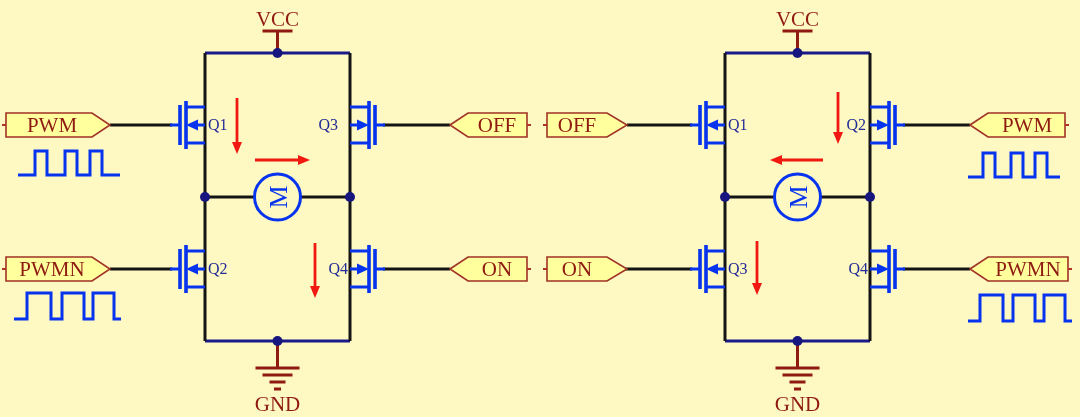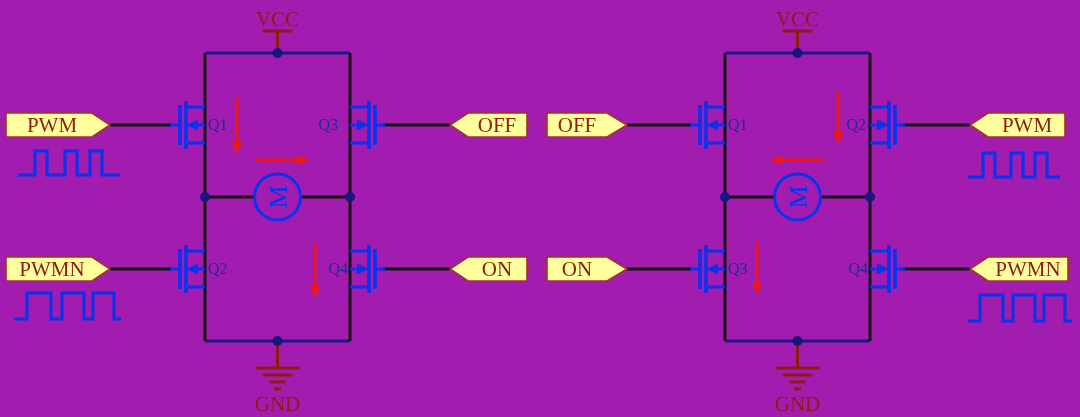--- a/index.html
+++ b/index.html
@@ -1,17 +1,17 @@
 <!DOCTYPE html>
 <html><head>
 <meta charset="utf-8">
 <style>
   html,body{margin:0;padding:0;}
   body{background:#fbf5e7;font-family:"Liberation Serif","DejaVu Serif",serif;}
-  .page{position:relative;width:1080px;height:417px;background:#a21caf;overflow:hidden;}
+  .page{position:relative;width:1080px;height:417px;background:#fef9c3;overflow:hidden;}
   svg text{font-family:"Liberation Serif","DejaVu Serif",serif;}
   .rail{stroke:#1a1a8c;stroke-width:3;fill:none;}
   .wire{stroke:#141414;stroke-width:3;fill:none;}
   .dev{stroke:#0633ee;fill:none;}
   .pwr{stroke:#8e1a12;stroke-width:3;fill:none;}
   .dot{fill:#16167e;}
   .tag{fill:#ffff9e;stroke:#a03226;stroke-width:1.6;}
   .tagtxt{fill:#8e1a12;font-size:21px;}
   .pwrtxt{fill:#8e1a12;font-size:21px;}
   .qtxt{fill:#232b96;font-size:16px;}

